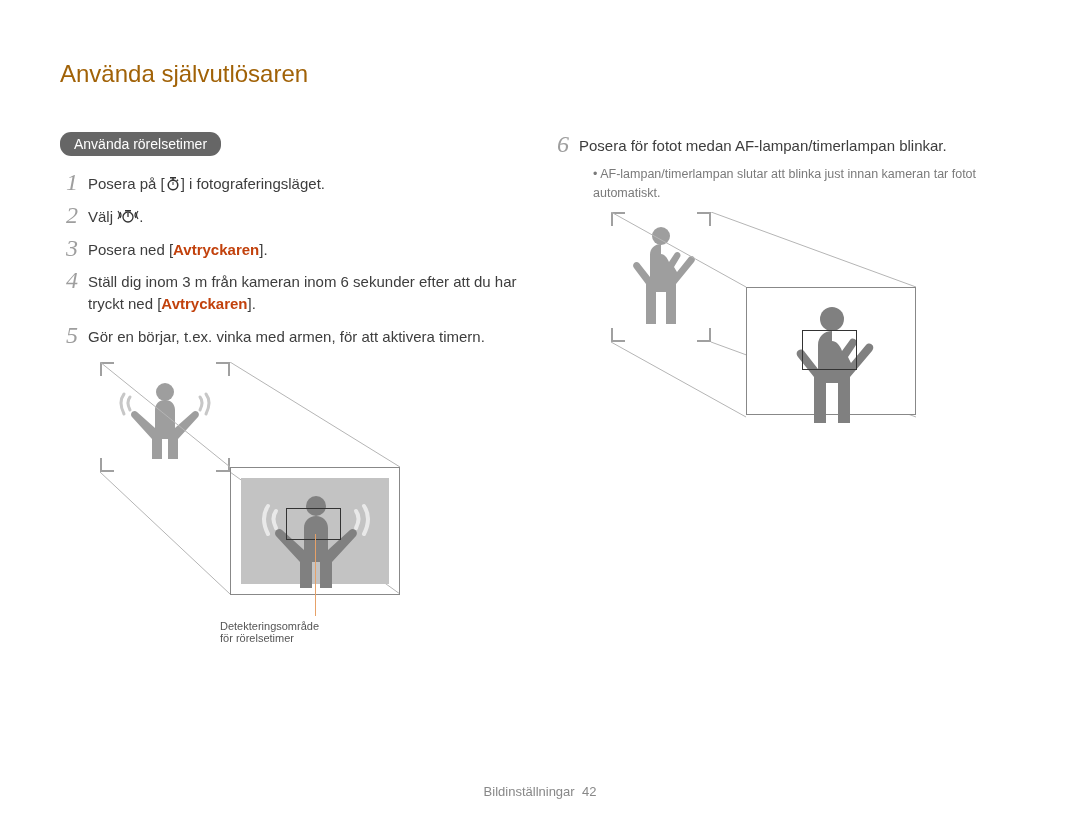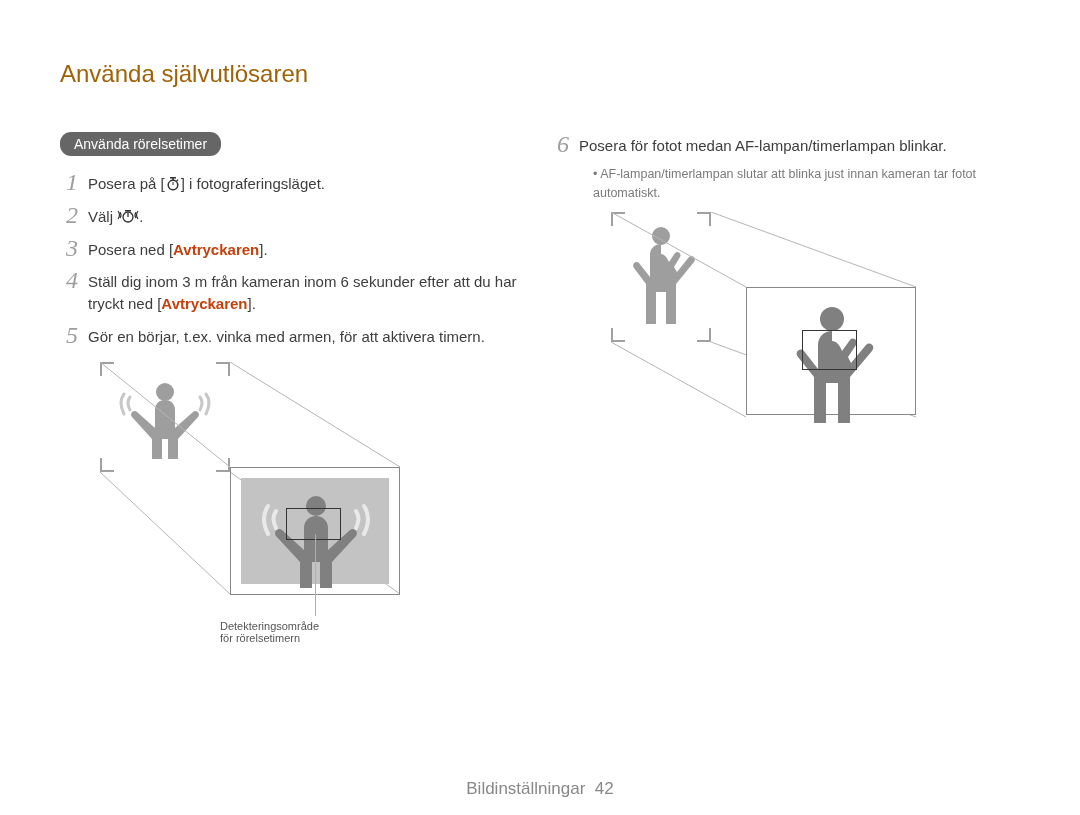--- a/index.html
+++ b/index.html
@@ -156,21 +156,21 @@
     position: relative;
     margin-top: 10px;
     height: 250px;
   }
 
   .footer {
     position: absolute;
     left: 0; right: 0;
     bottom: 16px;
     text-align: center;
-    font-size: 17px;
+    font-size: 13px;
     color: #888;
   }
 </style>
 </head>
 <body>
 
 <div class="page">
   <div class="page-title">Använda självutlösaren</div>
 
   <div class="columns">
@@ -271,21 +271,21 @@
               <path d="M133 40 Q141 52 133 68" stroke="#e9e9e9" stroke-width="4" fill="none" stroke-linecap="round"></path>
             </g>
           </svg>
           <div class="af-box" style="left:55px;top:40px;width:55px;height:32px;"></div>
         </div>
 
         <div class="leader-line" style="left:255px;top:172px;height:82px;"></div>
 
         <div class="caption" style="left:160px;top:258px;">
           <span>Detekteringsområde</span><br>
-          <span>för rörelsetimern</span>
+          <span>för rörelsetimer</span>
         </div>
       </div>
     </div>
 
     <div class="col">
 
       <div class="step">
         <div class="step-num">6</div>
         <div class="step-body">
           <span>Posera för fotot medan AF-lampan/timerlampan blinkar.</span>

